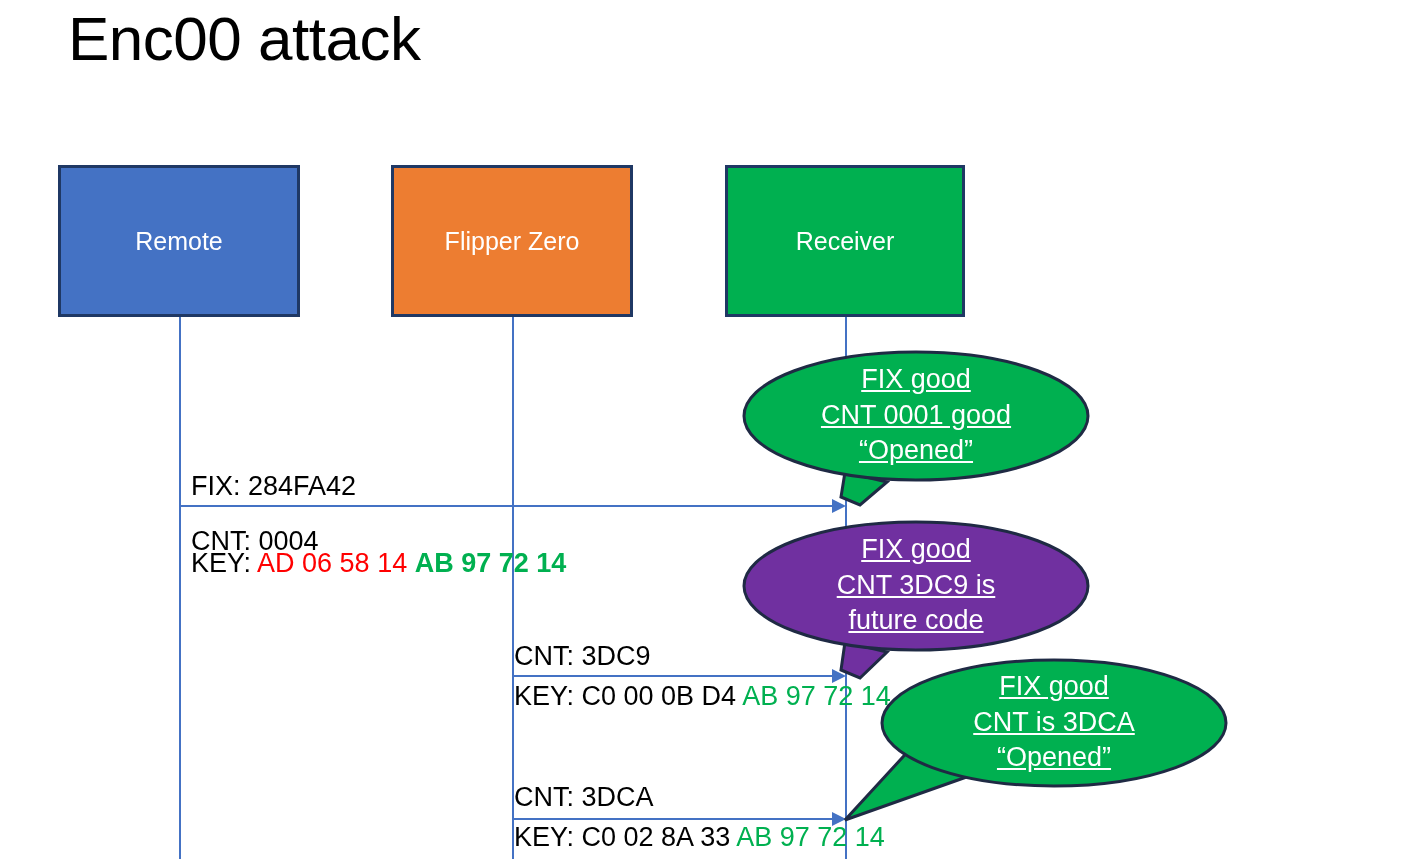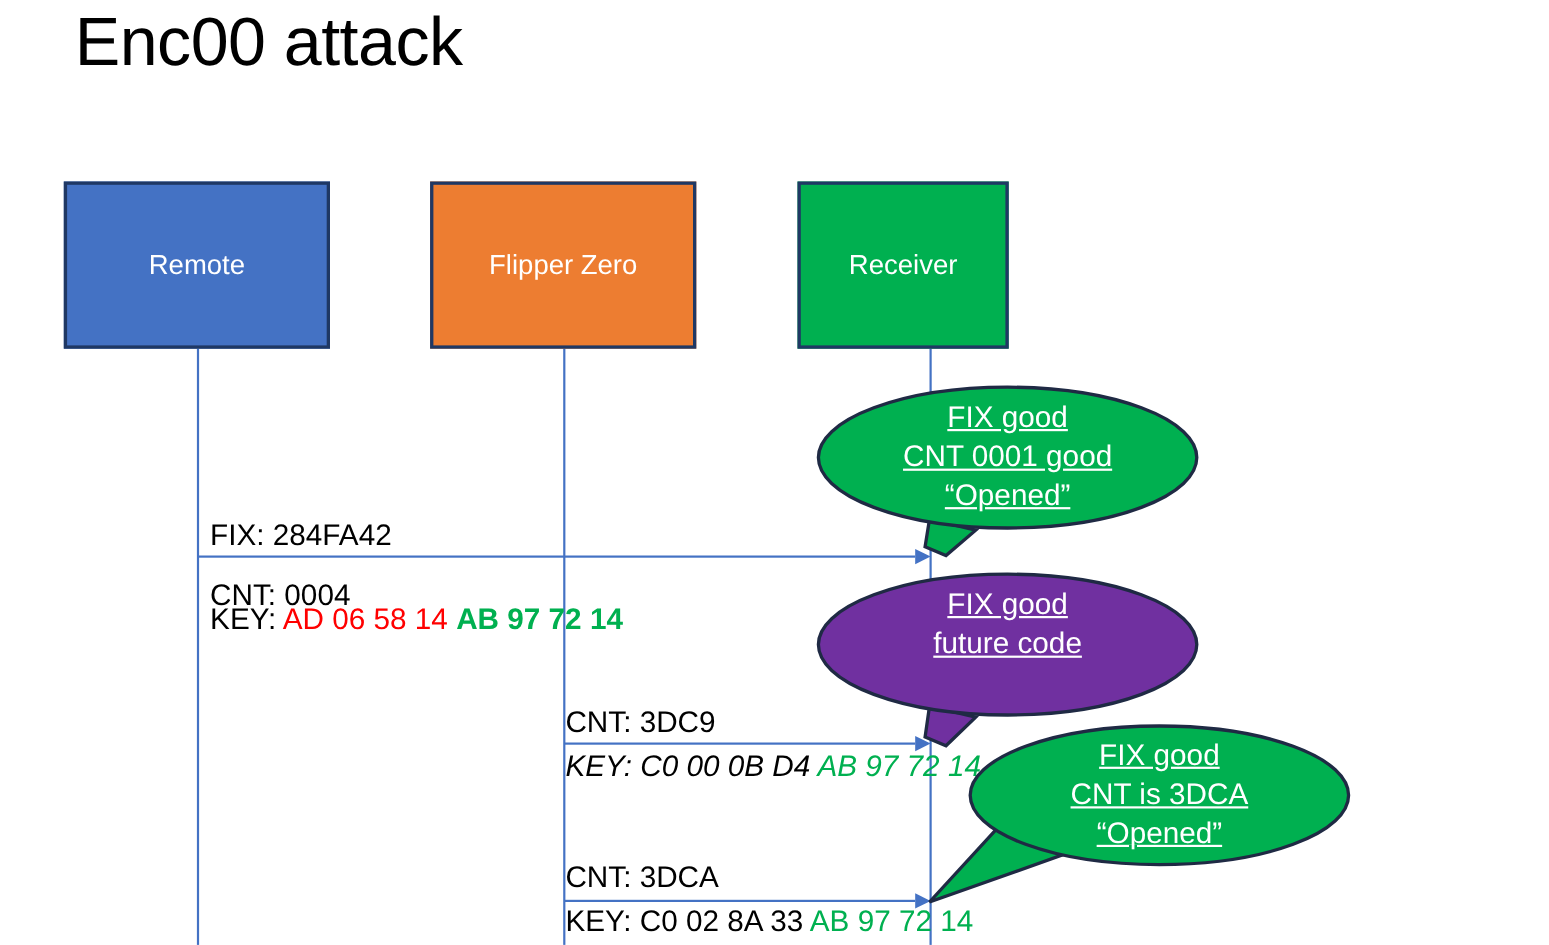--- a/index.html
+++ b/index.html
@@ -100,21 +100,21 @@
   <div class="lifeline" style="left:845px; top:317px; height:542px;"></div>
 
   <div class="actor-box" style="left:58px; top:165px; width:242px; height:152px; background:#4472C4;">
     <span class="actor-label">Remote</span>
   </div>
 
   <div class="actor-box" style="left:391px; top:165px; width:242px; height:152px; background:#ED7D31;">
     <span class="actor-label">Flipper Zero</span>
   </div>
 
-  <div class="actor-box" style="left:725px; top:165px; width:192px; height:152px; background:#00B050;">
+  <div class="actor-box" style="left:725px; top:165px; width:240px; height:152px; background:#00B050;">
     <span class="actor-label">Receiver</span>
   </div>
 
   <div class="msg-line" style="left:180px; top:505px; width:652px;"></div>
   <div class="arrow-head" style="left:832px; top:499px;"></div>
 
   <div class="msg-text" style="left:191px; top:471px;">
     <span>FIX: 284FA42</span>
   </div>
 
@@ -128,21 +128,21 @@
     <span class="k-green">AB 97 72 14</span>
   </div>
 
   <div class="msg-line" style="left:513px; top:675px; width:319px;"></div>
   <div class="arrow-head" style="left:832px; top:669px;"></div>
 
   <div class="msg-text" style="left:514px; top:641px;">
     <span>CNT: 3DC9</span>
   </div>
 
-  <div class="msg-text" style="left:514px; top:681px;font-style:italic;">
+  <div class="msg-text" style="left:514px; top:681px;">
     <span>KEY: C0 00 0B D4</span>
     <span class="k-green-n">AB 97 72 14</span>
   </div>
 
   <div class="msg-line" style="left:513px; top:818px; width:319px;"></div>
   <div class="arrow-head" style="left:832px; top:812px;"></div>
 
   <div class="msg-text" style="left:514px; top:782px;">
     <span>CNT: 3DCA</span>
   </div>
@@ -164,20 +164,21 @@
     </div>
   </div>
 
   <div class="callout" style="left:742px; top:520px; width:348px; height:160px;">
     <svg width="348" height="160" viewBox="0 0 348 160">
       <path d="M 103 122 L 99 150 L 118 158 L 145 132 Z" fill="#7030A0" stroke="#1F2A44" stroke-width="3"></path>
       <ellipse cx="174" cy="66" rx="172" ry="64" fill="#7030A0" stroke="#1F2A44" stroke-width="3"></ellipse>
     </svg>
     <div class="callout-text" style="left:0; top:12px; width:348px;">
       <div>FIX good</div>
+      <div>CNT 3DC9 is</div>
       <div>future code</div>
     </div>
   </div>
 
   <div class="callout" style="left:845px; top:658px; width:420px; height:165px;">
     <svg width="420" height="165" viewBox="0 0 420 165">
       <path d="M 68 88 L 0 162 L 130 116 Z" fill="#00B050" stroke="#1F2A44" stroke-width="3"></path>
       <ellipse cx="209" cy="65" rx="172" ry="63" fill="#00B050" stroke="#1F2A44" stroke-width="3"></ellipse>
     </svg>
     <div class="callout-text" style="left:37px; top:11px; width:344px;">

